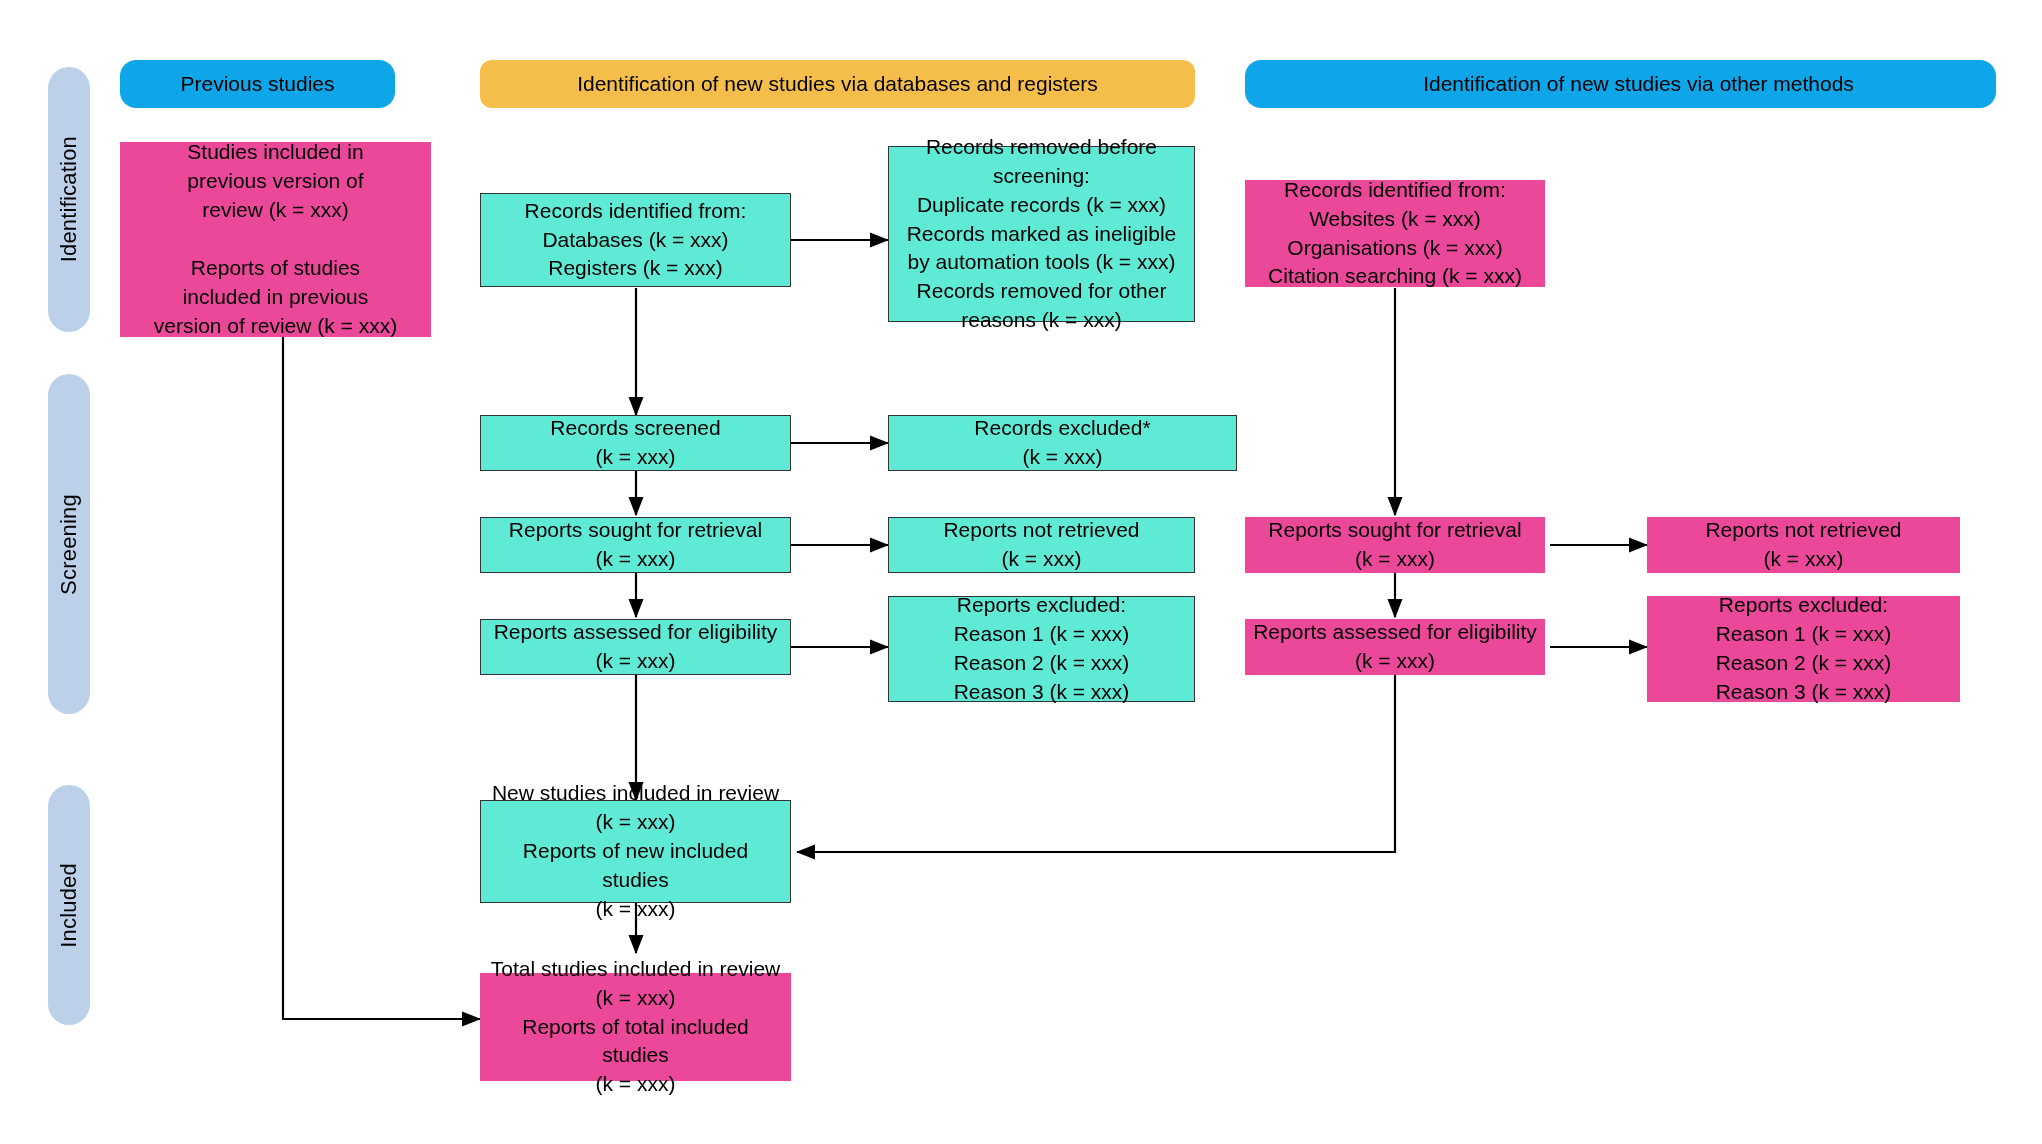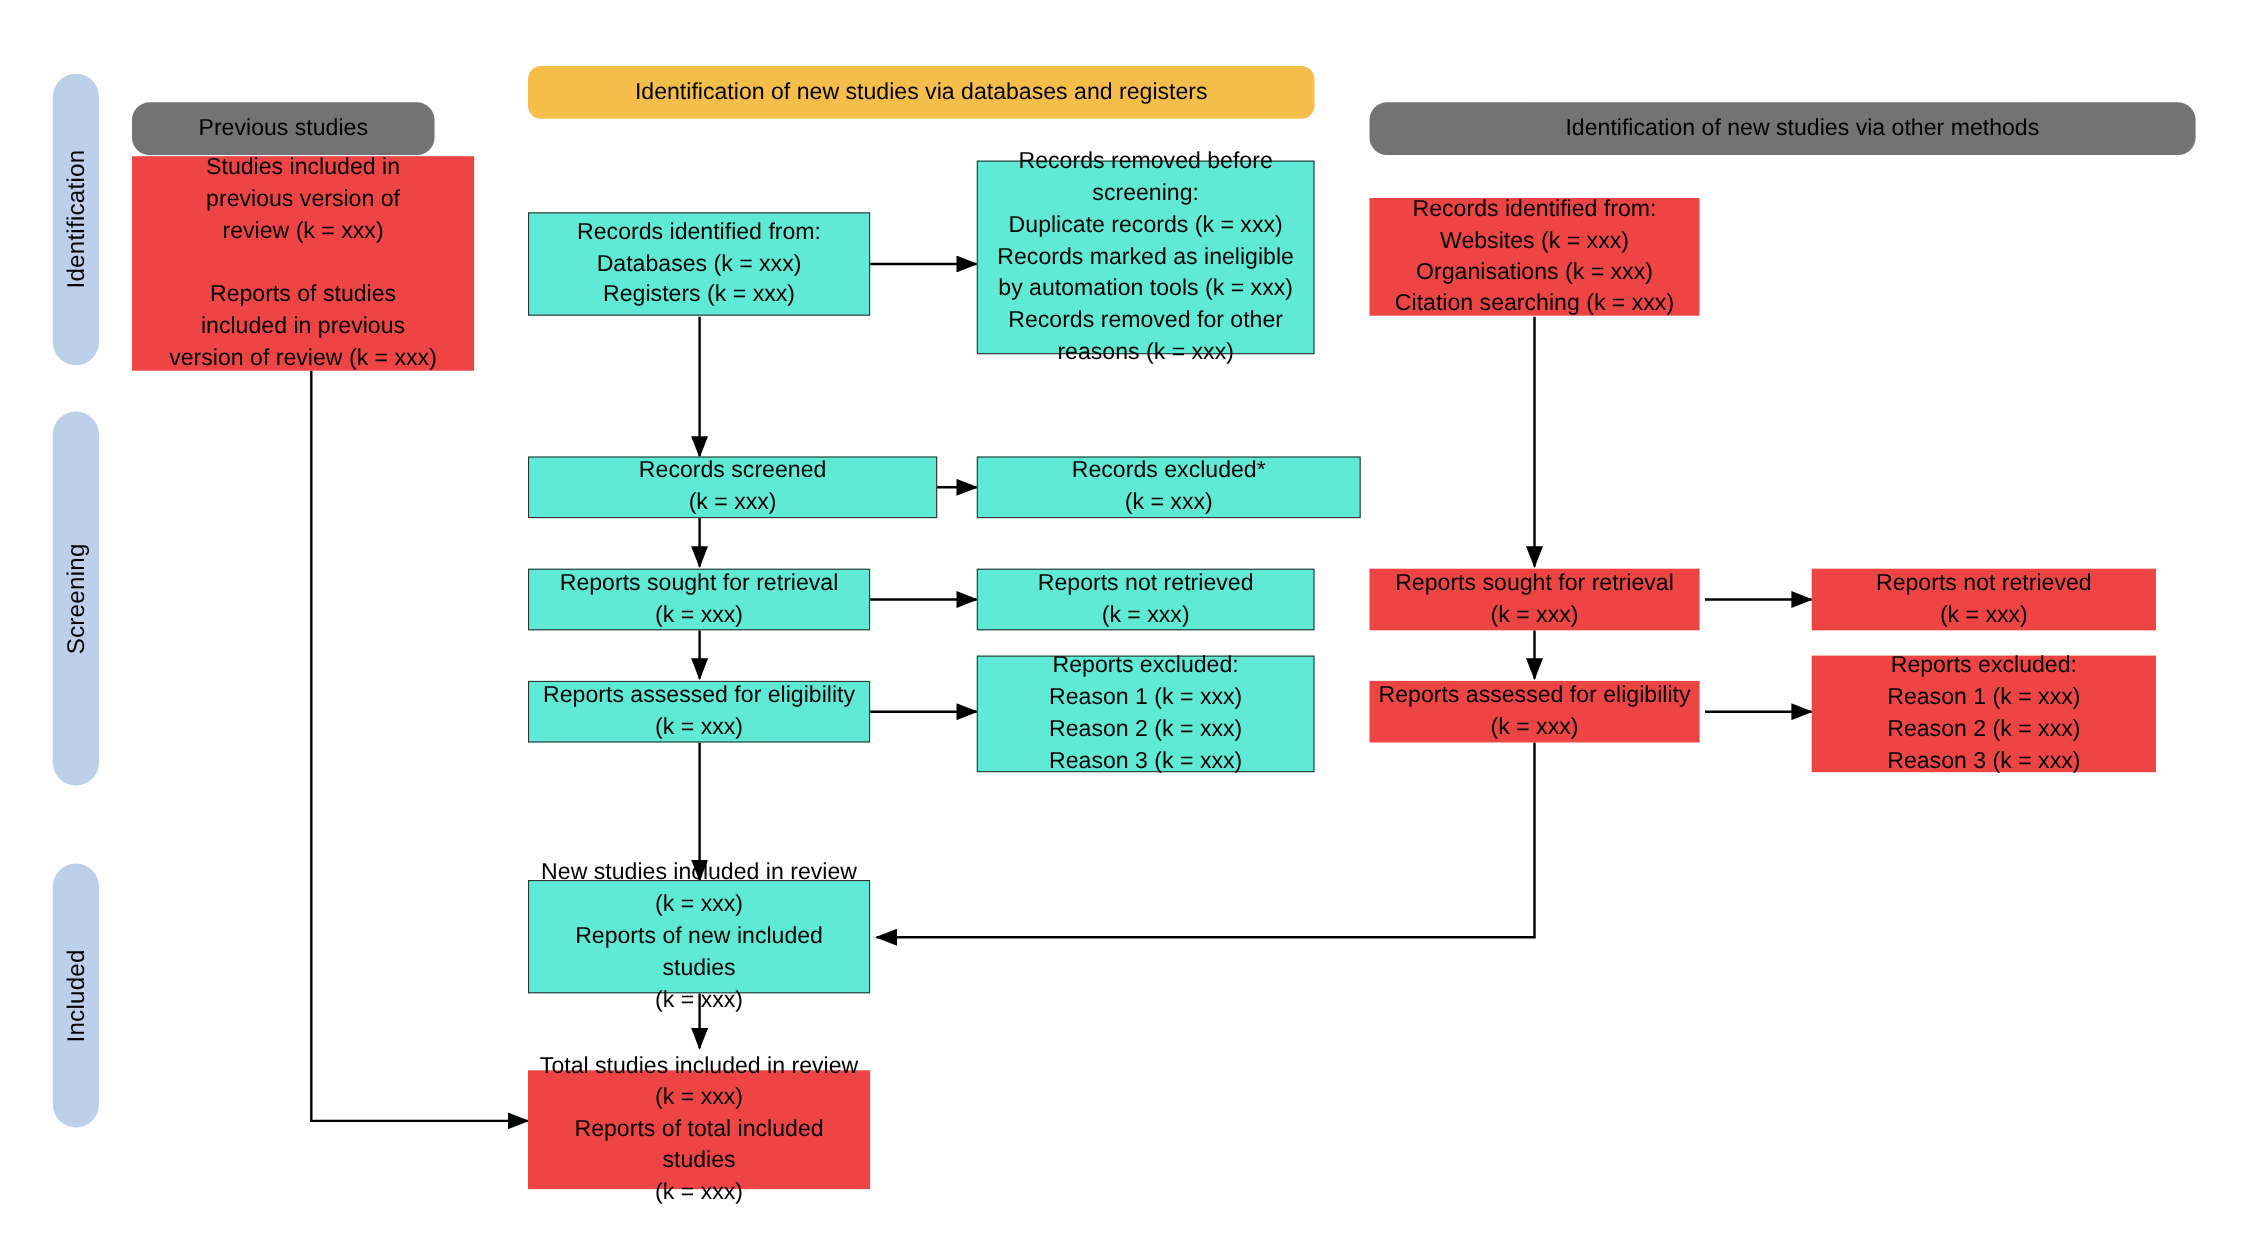--- a/index.html
+++ b/index.html
@@ -44,40 +44,40 @@
   .header-pill {
     position: absolute;
     border-radius: 16px;
     display: flex;
     align-items: center;
     justify-content: center;
     text-align: center;
     font-size: 21px;
     color: #000000;
   }
-  .header-pill.gray { background: #737373; margin-top: 33px; }
+  .header-pill.gray { background: #0ea5e9; }
   .header-pill.orange { background: #f5be4b; border-radius: 12px; }
   .node {
     position: absolute;
     box-sizing: border-box;
     display: flex;
     align-items: center;
     justify-content: center;
     text-align: center;
     font-size: 21px;
     line-height: 1.38;
     color: #000000;
     padding: 4px 8px;
   }
   .node.outlined {
     background: #5eead4;
     border: 1.6px solid #333333;
   }
   .node.filled {
-    background: #ef4444;
+    background: #ec4899;
     border: none;
   }
   .node .txt { white-space: pre-line; }
 </style>
 </head>
 <body>
 
 <div id="diagram">
 
   <svg class="flow" viewBox="0 0 2042 1144">
@@ -159,21 +159,21 @@
   <div class="node outlined" style="left:888px; top:146px; width:307px; height:176px;">
     <span class="txt">Records removed before
 screening:
 Duplicate records (k = xxx)
 Records marked as ineligible
 by automation tools (k = xxx)
 Records removed for other
 reasons (k = xxx)</span>
   </div>
 
-  <div class="node outlined" style="left:480px; top:415px; width:372px; height:56px;">
+  <div class="node outlined" style="left:480px; top:415px; width:311px; height:56px;">
     <span class="txt">Records screened
 (k = xxx)</span>
   </div>
 
   <div class="node outlined" style="left:888px; top:415px; width:349px; height:56px;">
     <span class="txt">Records excluded*
 (k = xxx)</span>
   </div>
 
   <div class="node outlined" style="left:480px; top:517px; width:311px; height:56px;">

